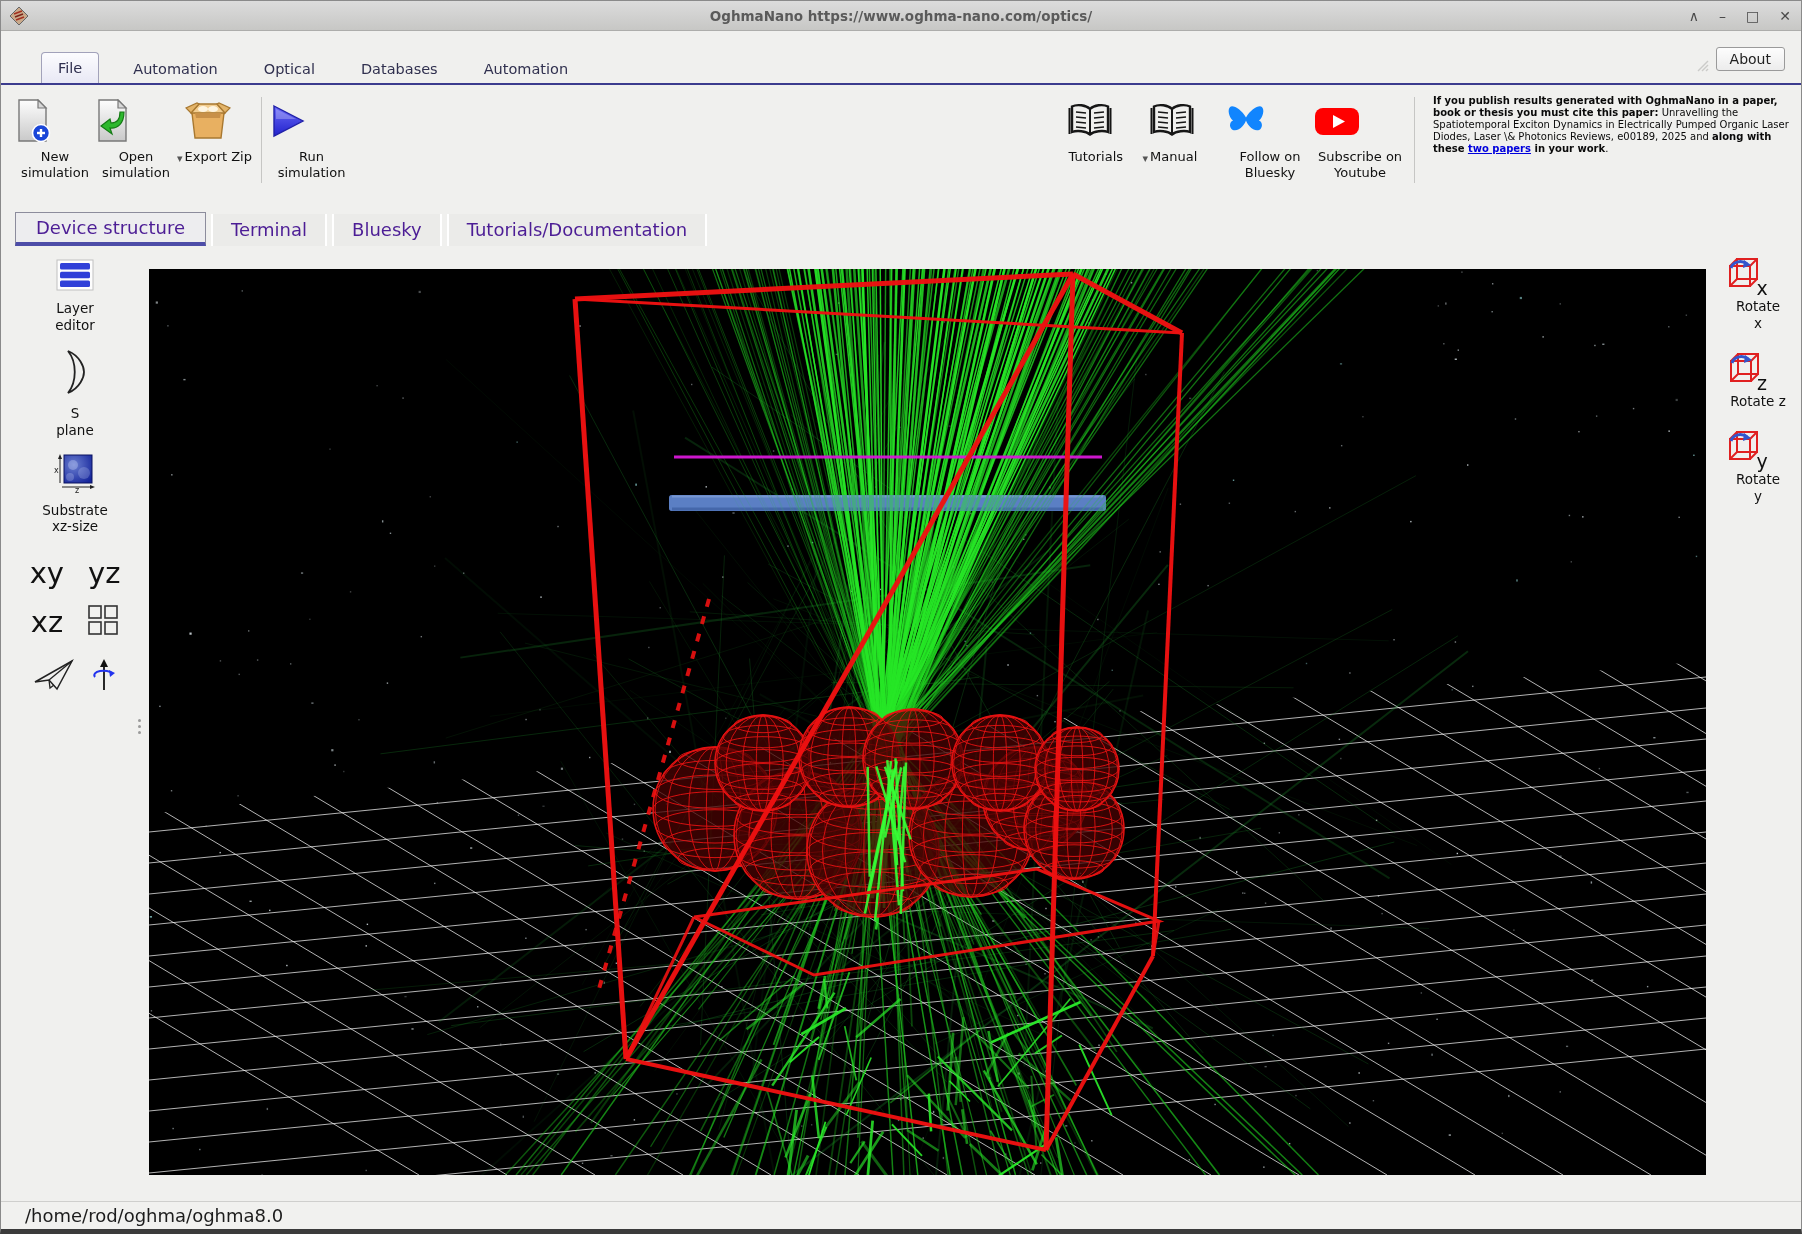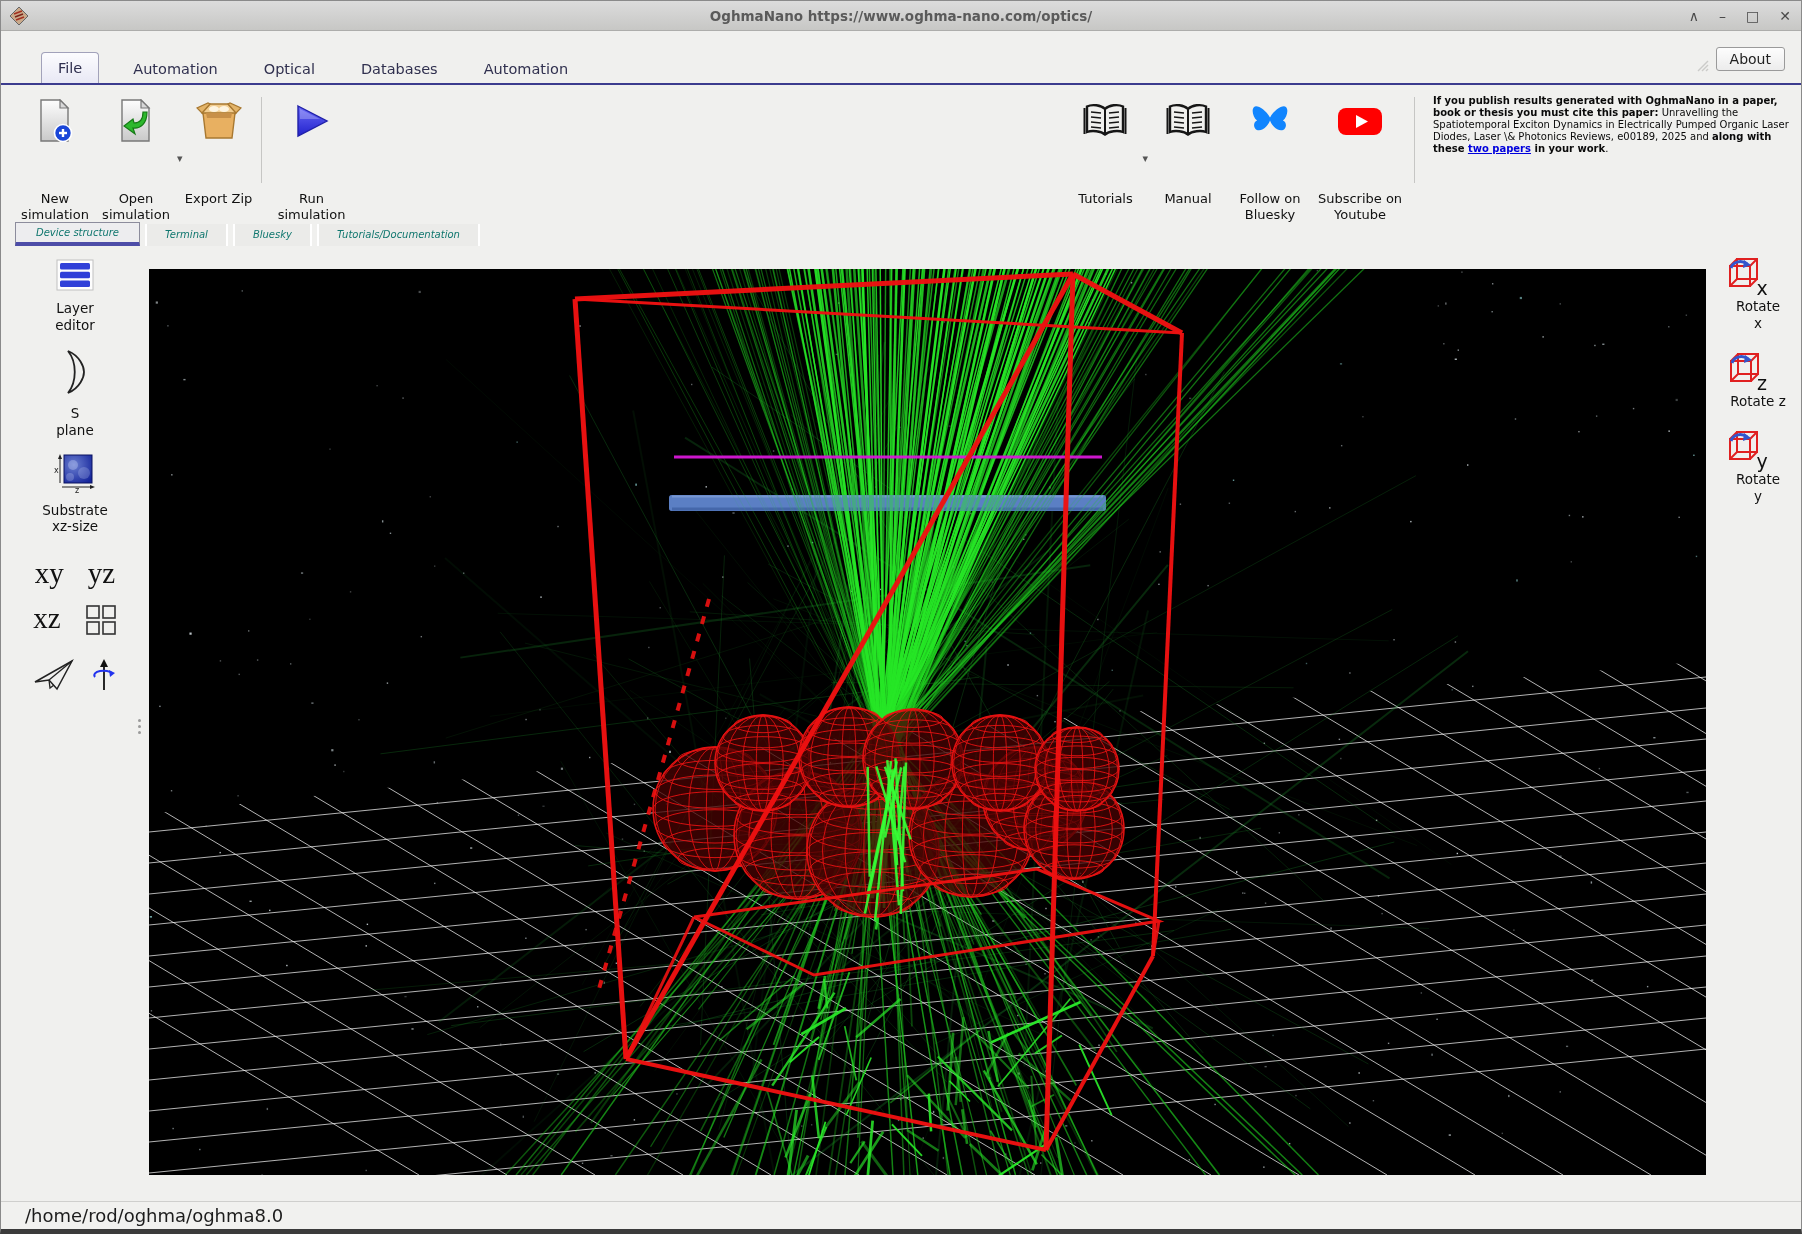--- a/index.html
+++ b/index.html
@@ -23,44 +23,44 @@
   .menu-tab { font-size:14.5px; color:#30304f; padding:7px 12px 8px 12px; }
   .menu-tab.selected { background:linear-gradient(#fcfcfe,#e7e7f4); border:1px solid #a2a2ba;
                        border-bottom:none; border-radius:4px 4px 0 0; padding:7px 16px 9px 16px; }
   .about-btn { position:absolute; right:16px; top:16px; padding:3px 13px; font-size:14px; color:#222;
                background:linear-gradient(#fdfdfd,#ececec); border:1px solid #9a9a9a; border-radius:3px; }
   .grip { position:absolute; right:92px; top:26px; opacity:.65; }
 
   
   .ribbon { position:absolute; left:0; top:84px; width:100%; height:108px;
             display:flex; align-items:flex-start; padding:10px 6px 0 14px; }
-  .rb-btn { display:flex; flex-direction:column; align-items:center; padding-top:2px;gap:42px; }
+  .rb-btn { display:flex; flex-direction:column; align-items:flex-start; padding-top:2px; }
   .rb-icon { height:48px; display:flex; align-items:center; justify-content:center; }
   .rb-label { font-size:13px; color:#111; text-align:center; line-height:1.2; margin-top:4px; }
   .caret { font-size:11px; color:#555; align-self:center; margin:28px 2px 0 0; }
   .vsep { width:1px; background:#c6c6c4; height:86px; margin:2px 8px 0 8px; }
   .spacer { flex:1; }
   .citation { width:358px; margin:0 4px 0 10px; font-size:10px; line-height:1.2; color:#0a0a0a; }
   .citation b { font-weight:bold; }
   .citation a { color:#0000dd; font-weight:bold; }
 
   
   .tabstrip { position:absolute; left:0; top:192px; width:100%; height:54px; }
   .page-tabs { position:absolute; left:14px; bottom:1px; display:flex; align-items:flex-end; gap:5px; }
-  .page-tab { font-size:10px; color:#0f766e; background:#ebebe9; padding:5px 18px 6px 18px;
-              border-right:2px solid #fff; border-left:2px solid #fff;font-style:italic; }
+  .page-tab { font-size:18px; color:#4c1d95; background:#ebebe9; padding:5px 18px 6px 18px;
+              border-right:2px solid #fff; border-left:2px solid #fff; }
   .page-tab.selected { background:#ededef; border:1px solid #8c8c9c; border-bottom:4px solid #4d4da8;
                        padding:4px 20px 4px 20px; }
 
   
   .content { position:absolute; left:0; top:246px; width:1802px; height:954px; display:flex; }
   .left-rail { width:148px; padding-top:12px; display:flex; flex-direction:column; align-items:center; }
   .rail-item { display:flex; flex-direction:column; align-items:center; margin-bottom:14px; }
   .rail-label { font-size:13.5px; color:#111; text-align:center; line-height:1.25; margin-top:5px; width:84px; }
-  .xyrow { display:flex; gap:24px; margin:10px 0 6px 0;font-family:Liberation Serif, serif; }
+  .xyrow { display:flex; gap:24px; align-items:center; margin:10px 0 6px 0; }
   .bigview { font-size:29px; color:#111; line-height:1; }
   .iconrow { display:flex; gap:16px; align-items:center; margin-top:12px; }
 
   .vp-wrap { position:relative; width:1557px; }
   .viewport { position:absolute; left:0; top:22px; width:1557px; height:906px; background:#000; }
   .viewport svg { position:absolute; left:0; top:0; }
   .splitter { position:absolute; left:-14px; top:440px; width:8px; height:34px; display:flex; flex-direction:column;
               align-items:center; justify-content:center; gap:3px; }
   .splitter i { width:3px; height:3px; background:#9a9a9a; border-radius:50%; }
 

